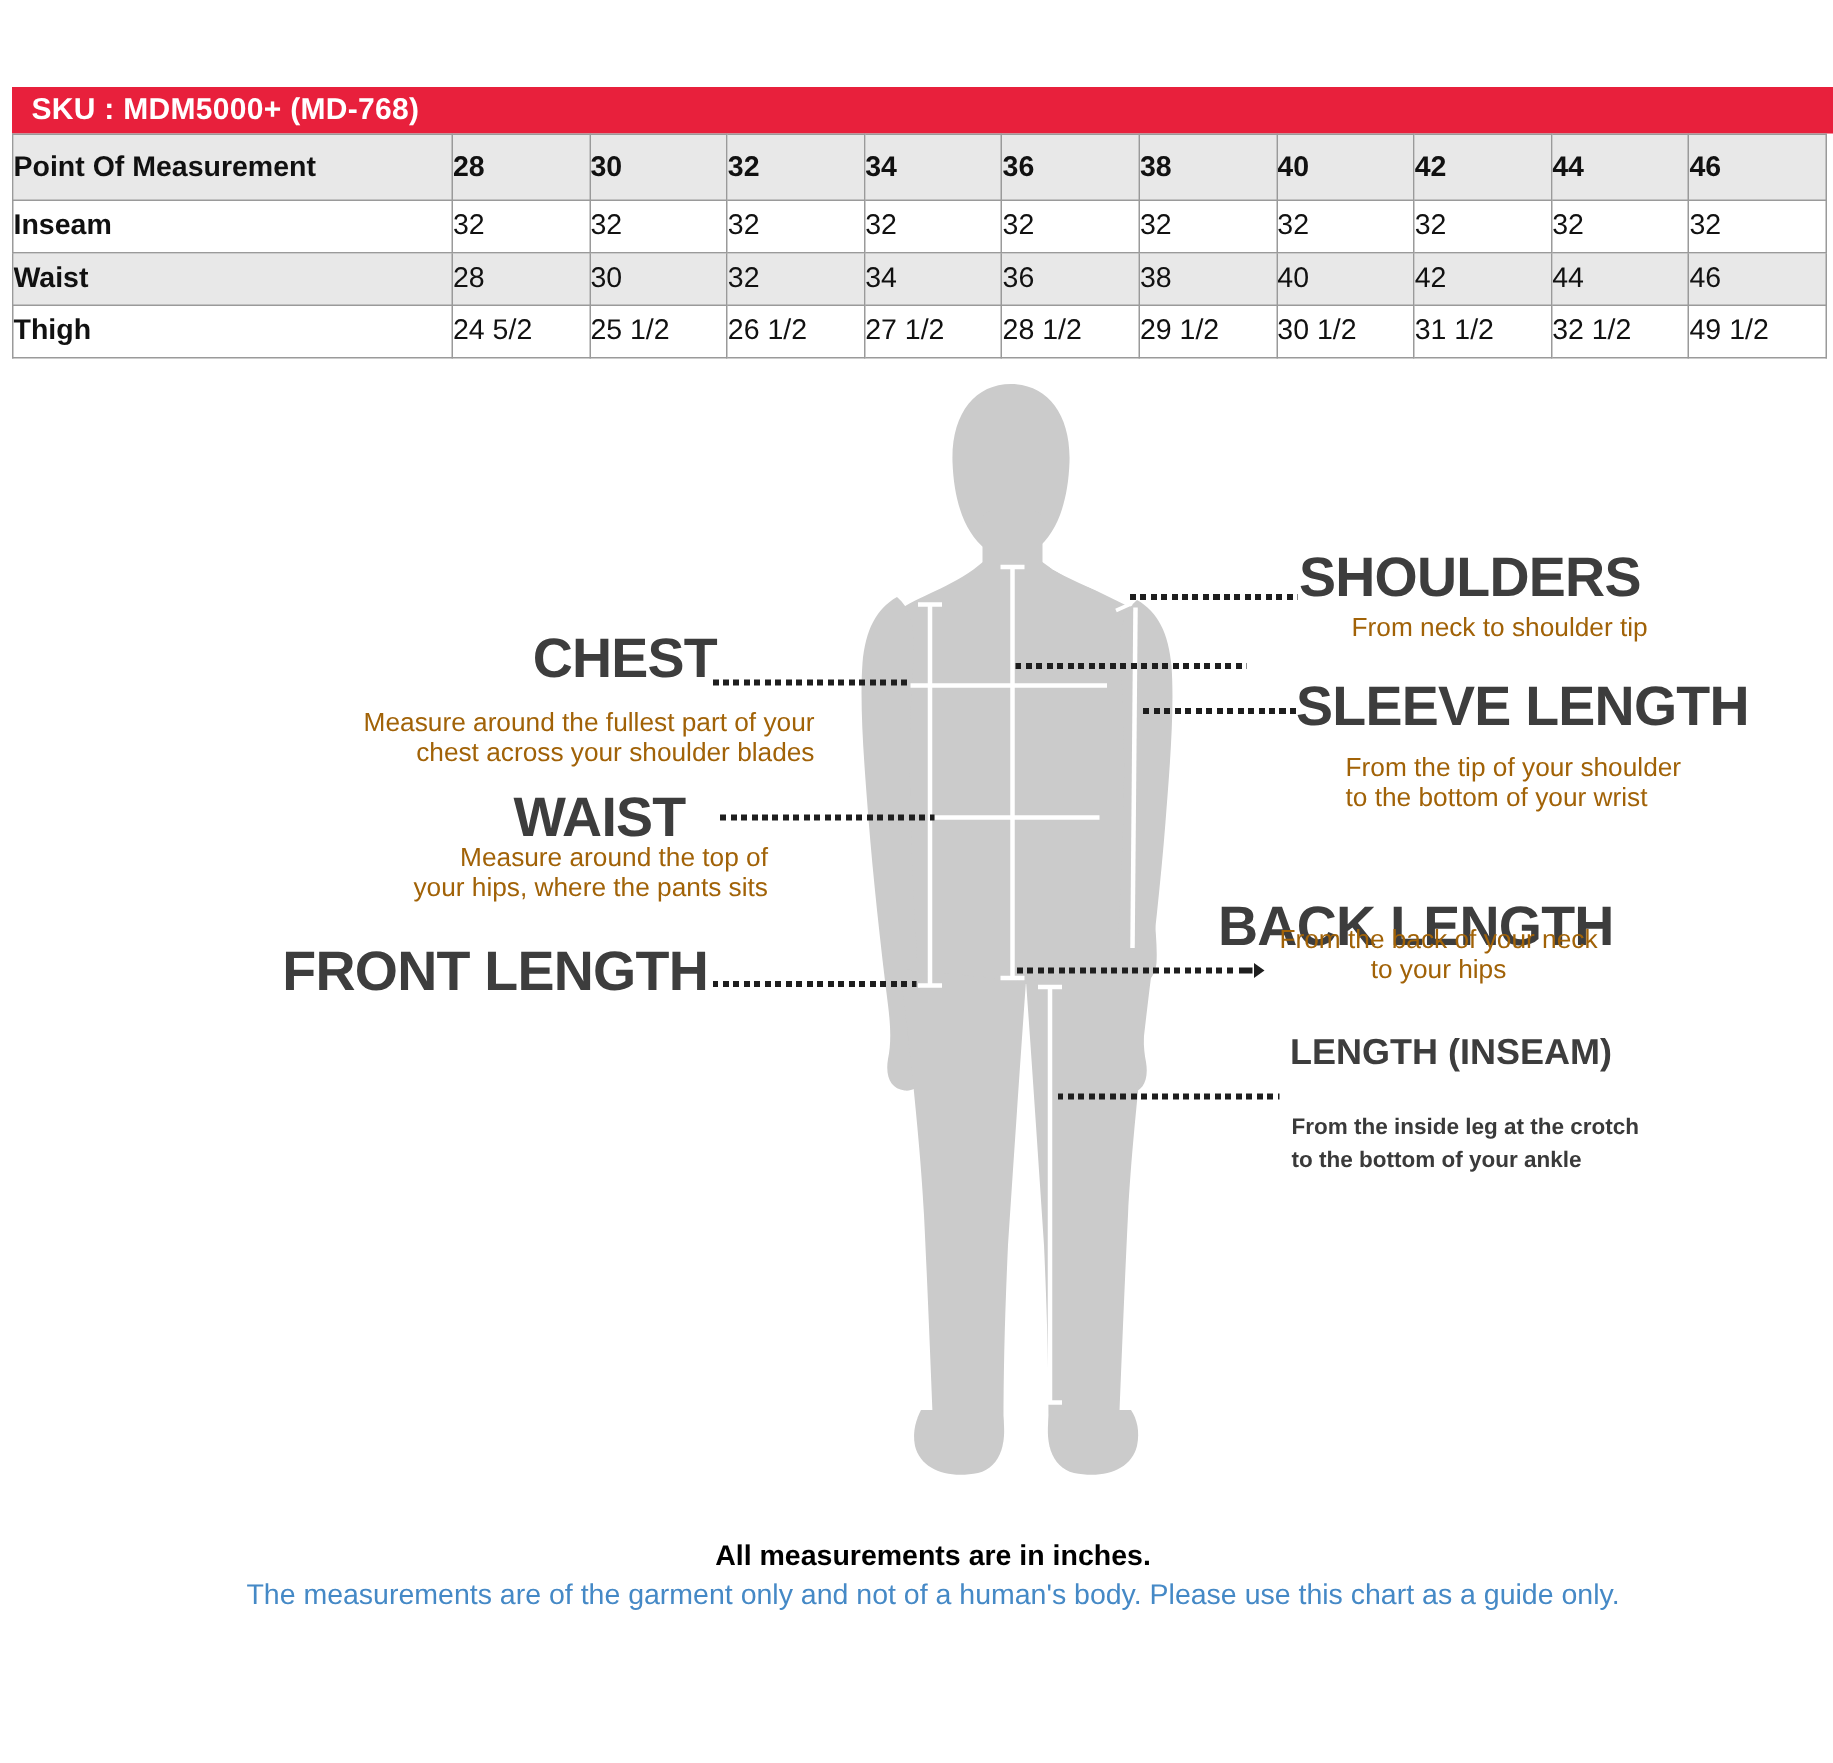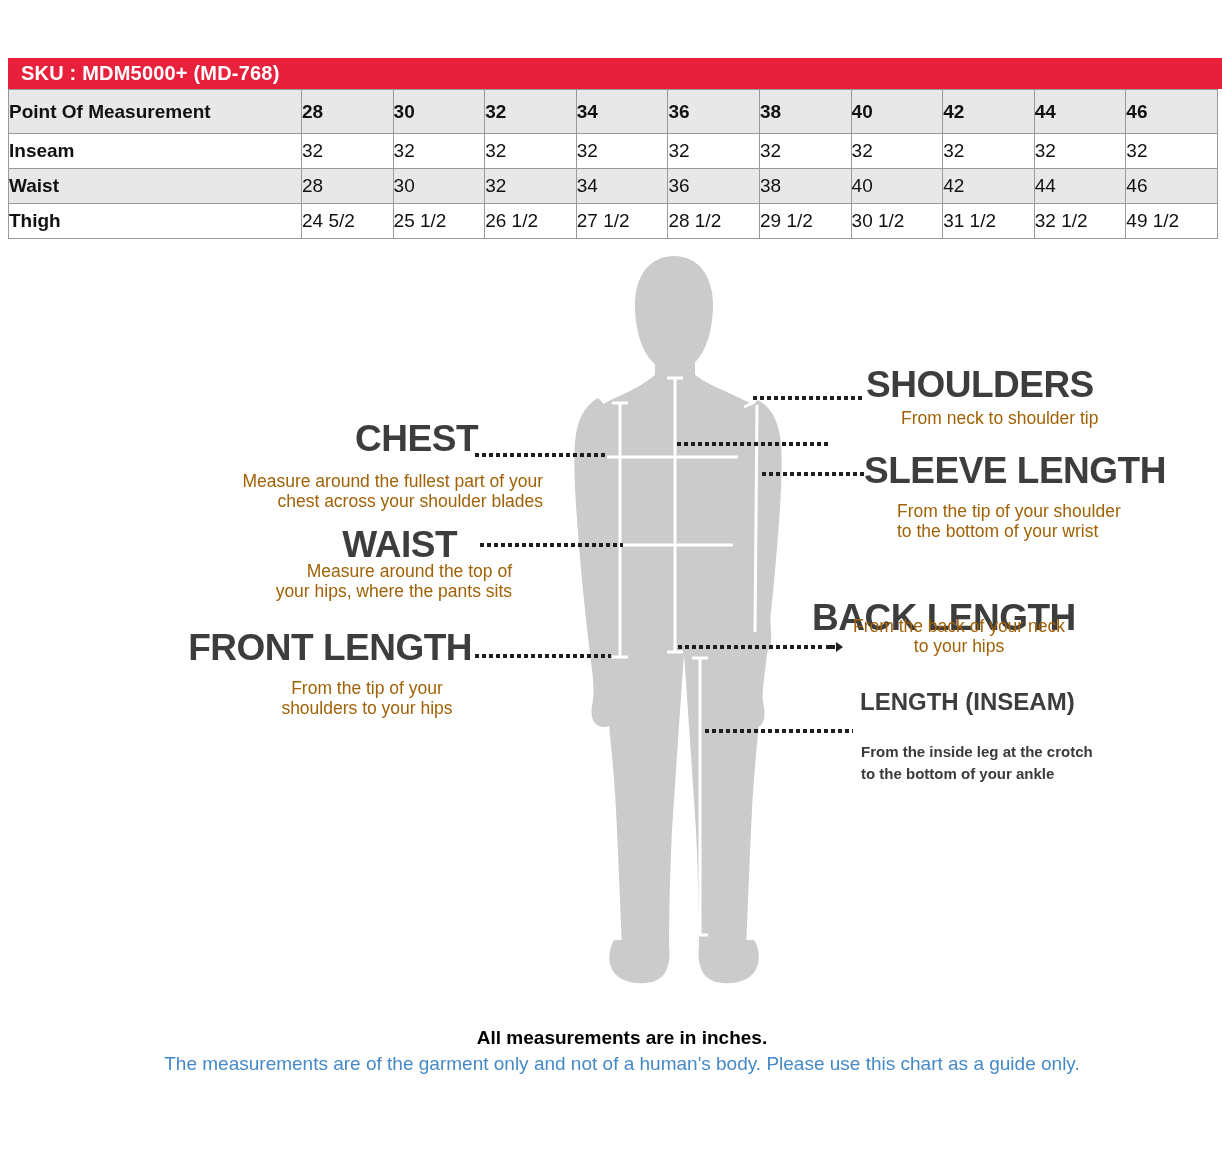--- a/index.html
+++ b/index.html
@@ -185,22 +185,20 @@
 
   <div class="abs t-big t-right" style="left:250px;top:420px;width:228px;">CHEST</div>
   <div class="abs desc t-right" style="left:221px;top:471px;width:322px;">Measure around the fullest part of your
 chest across your shoulder blades</div>
 
   <div class="abs t-big t-right" style="left:235px;top:526px;width:222px;">WAIST</div>
   <div class="abs desc t-right" style="left:240px;top:561px;width:272px;">Measure around the top of
 your hips, where the pants sits</div>
 
   <div class="abs t-big t-right" style="left:150px;top:629px;width:322px;">FRONT LENGTH</div>
-  <div class="abs desc t-center" style="left:239px;top:678px;width:256px;">From the tip of your
-shoulders to your hips</div>
 
   <div class="abs t-big" style="left:866px;top:366px;">SHOULDERS</div>
   <div class="abs desc" style="left:901px;top:408px;">From neck to shoulder tip</div>
 
   <div class="abs t-big" style="left:864px;top:452px;">SLEEVE LENGTH</div>
   <div class="abs desc" style="left:897px;top:501px;">From the tip of your shoulder
 to the bottom of your wrist</div>
 
   <div class="abs t-big" style="left:812px;top:599px;">BACK LENGTH</div>
   <div class="abs desc t-center" style="left:840px;top:616px;width:238px;">From the back of your neck

